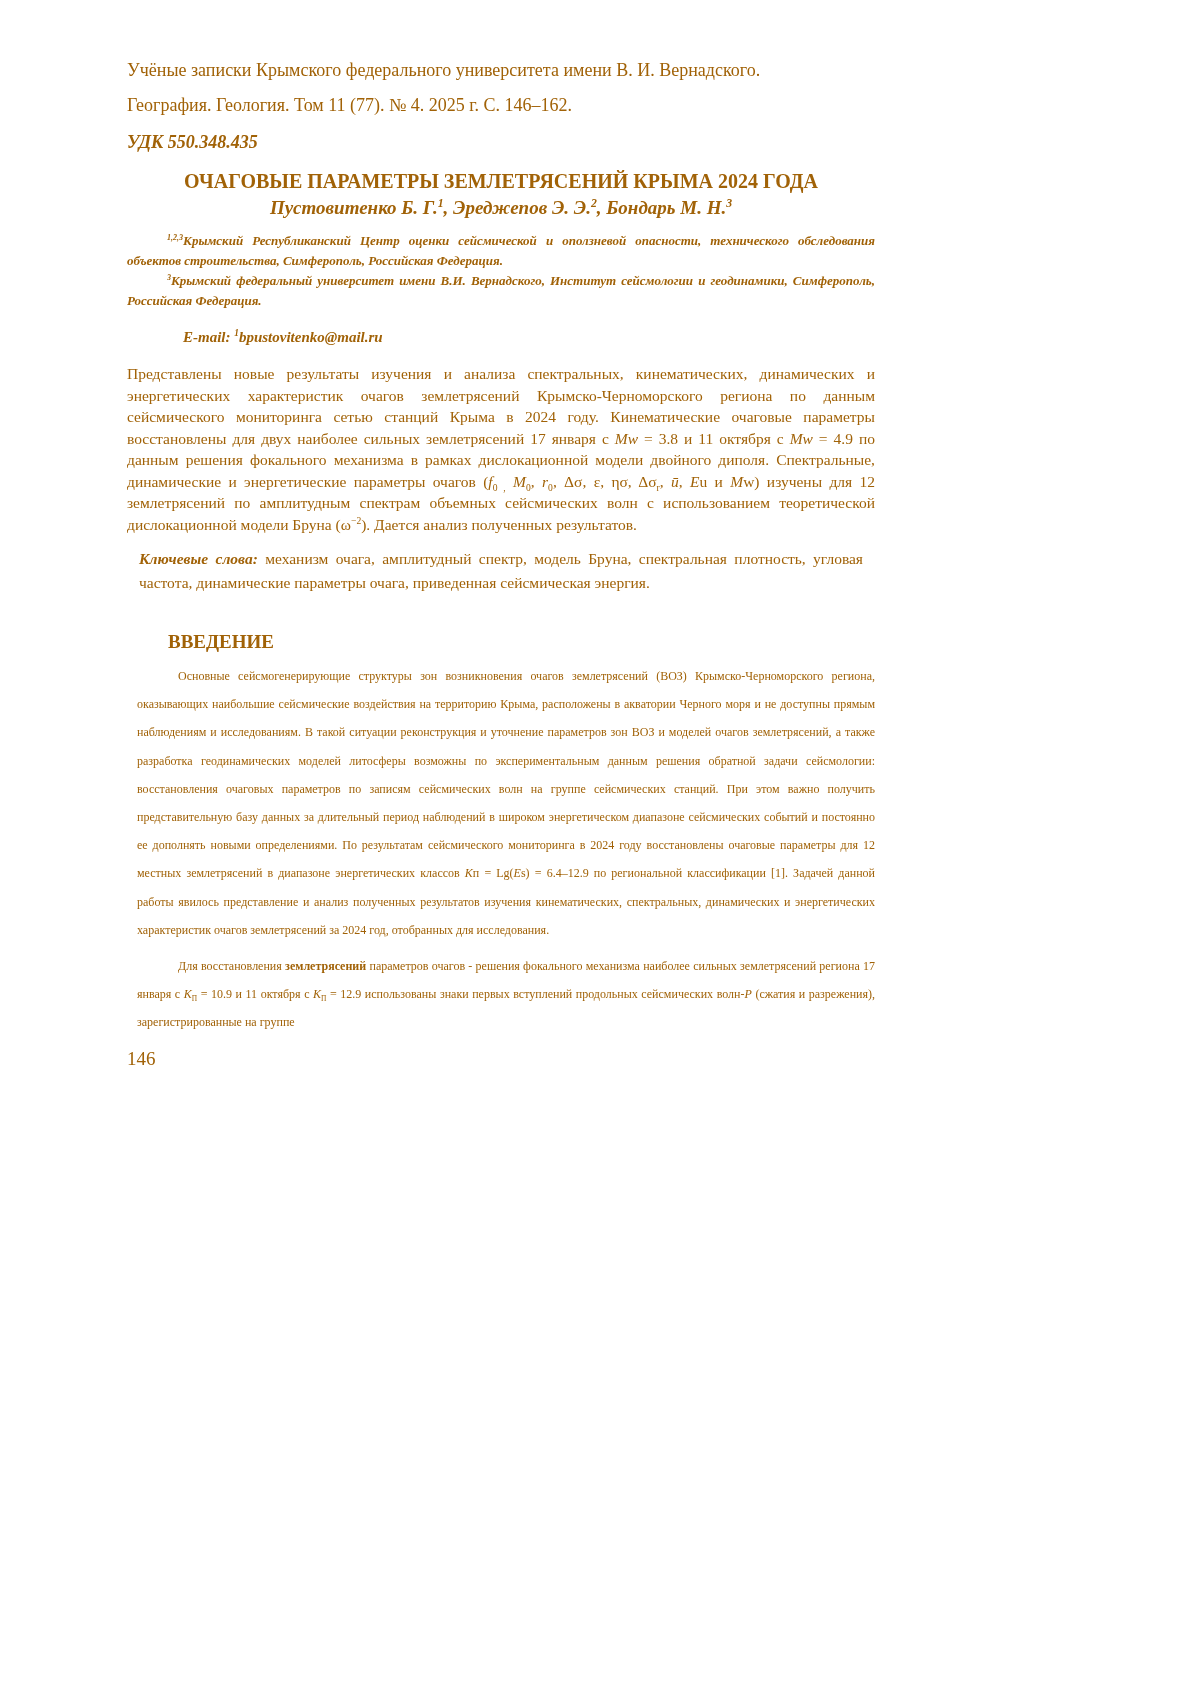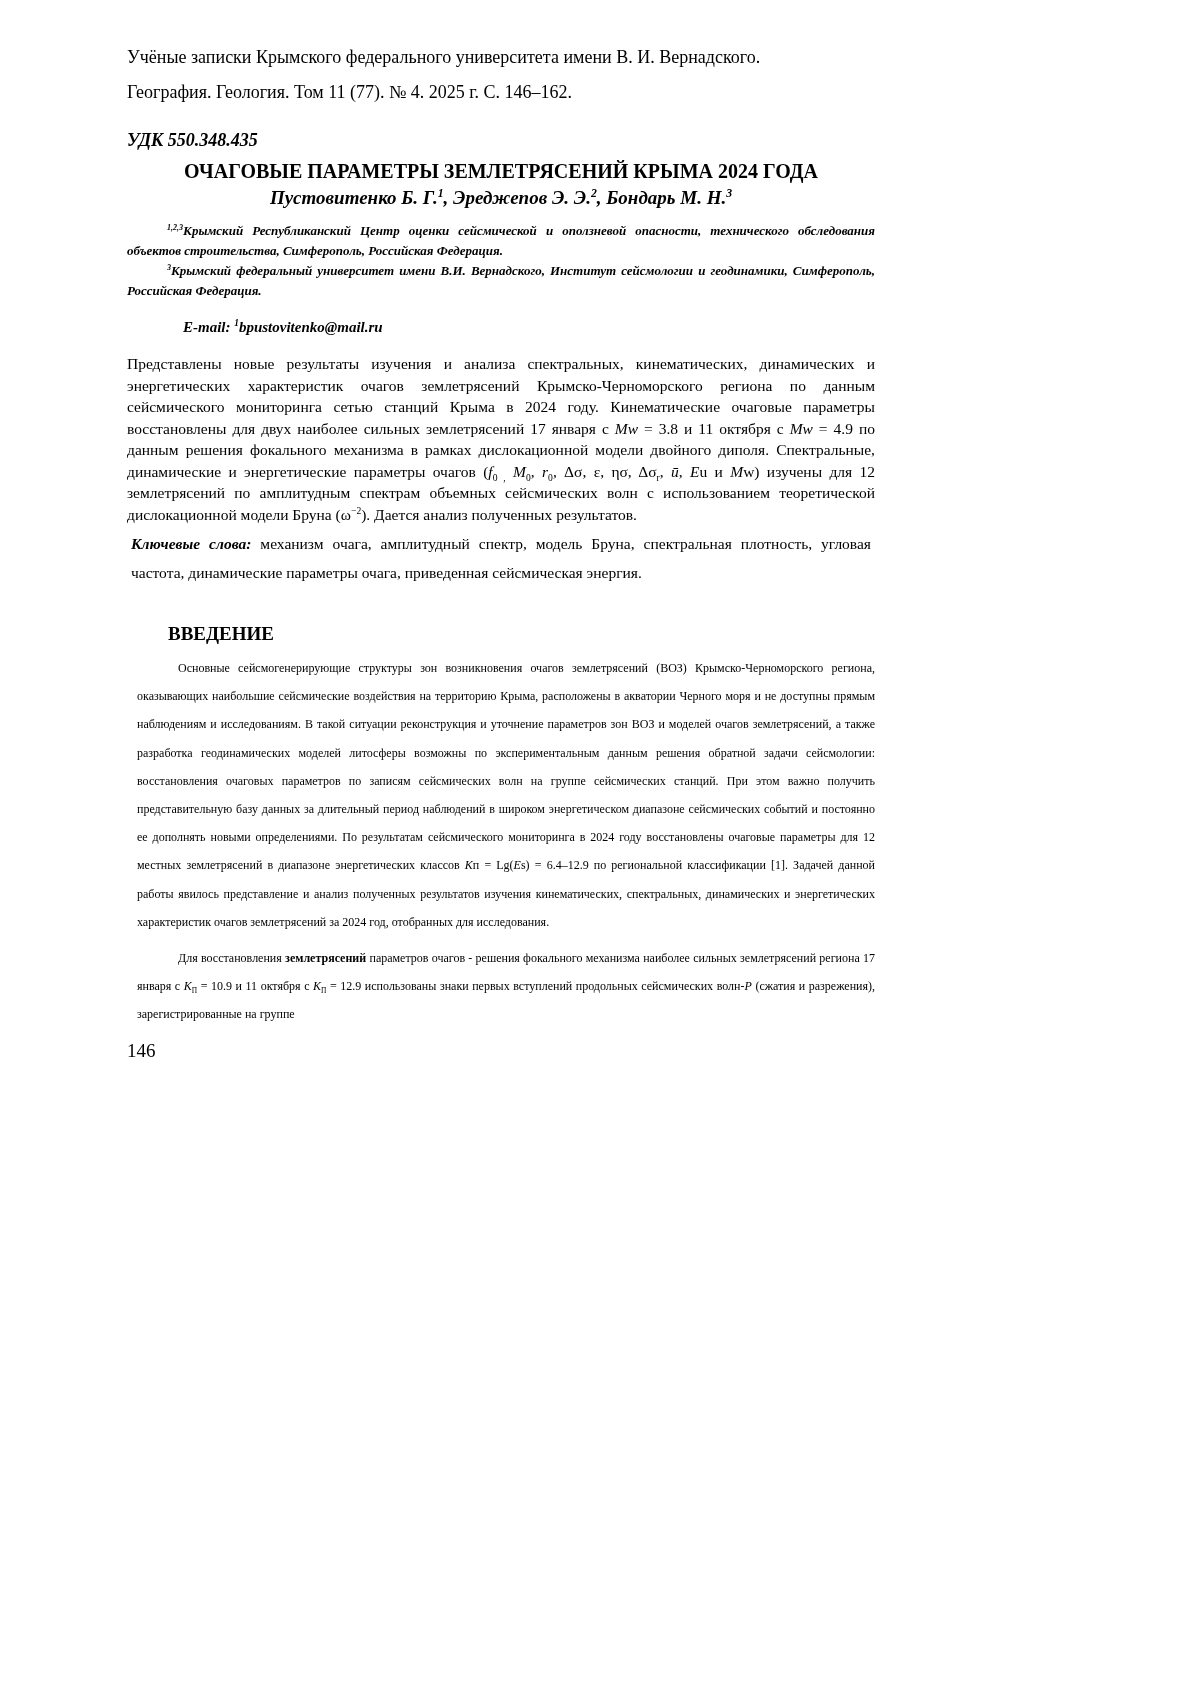--- a/index.html
+++ b/index.html
@@ -6,41 +6,41 @@
     margin: 0;
     padding: 0;
     background: #ffffff;
   }
   .page {
     position: relative;
     width: 1200px;
     min-height: 1697px;
     box-sizing: border-box;
     background: #ffffff;
-    color: #000000;
+    color: #a16207;
     font-family: "Liberation Serif", "DejaVu Serif", serif;
-    padding: 46px 325px 40px 127px;
+    padding: 59px 325px 40px 127px;
   }
   .header-line {
     font-size: 18px;
     line-height: 22px;
     margin: 0 0 13px 0;
     text-align: left;
   }
   .udk {
     font-size: 18px;
     font-weight: bold;
     font-style: italic;
-    margin-top: 27px;
+    margin-top: 16px;
   }
   .paper-title {
     font-size: 20px;
     font-weight: bold;
     text-align: center;
-    margin-top: 8px;
+    margin-top: 16px;
     line-height: 25px;
   }
   .authors {
     font-size: 19px;
     font-weight: bold;
     font-style: italic;
     text-align: center;
     margin-top: 2px;
     line-height: 24px;
   }
@@ -70,23 +70,23 @@
     margin: 16px;
   }
   .abstract {
     font-size: 15.5px;
     line-height: 21.5px;
     text-align: justify;
     margin-top: 14px;
   }
   .keywords {
     font-size: 15.5px;
-    line-height: 29px;
+    line-height: 24px;
     text-align: justify;
-    margin: 4px;
+    margin: 12px;
   }
   .section-heading {
     font-size: 19px;
     font-weight: bold;
     margin: 0;
     padding-left: 41px;
     line-height: 24px;
   }
   .section-heading.first {
     margin-top: 35px;

